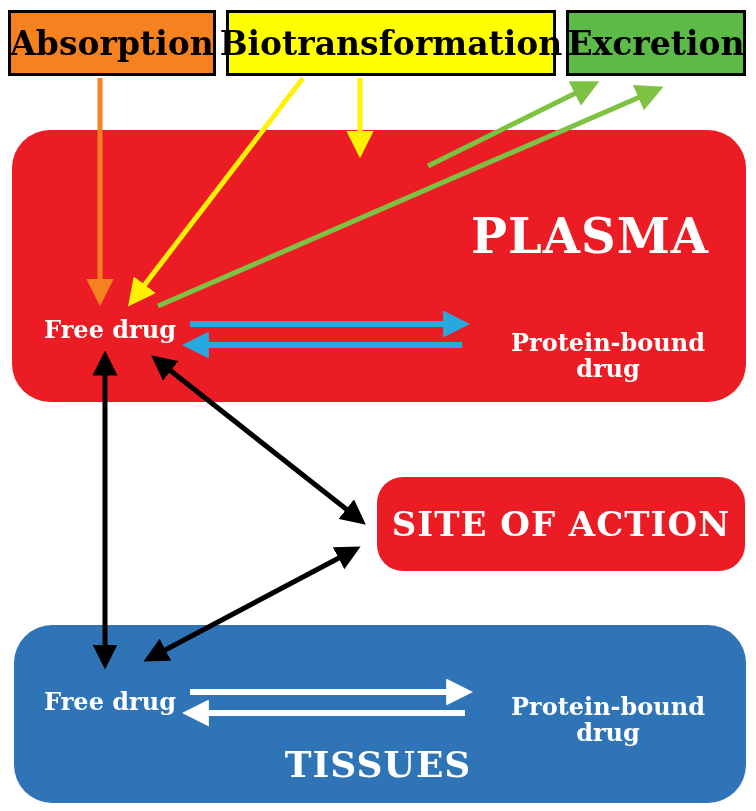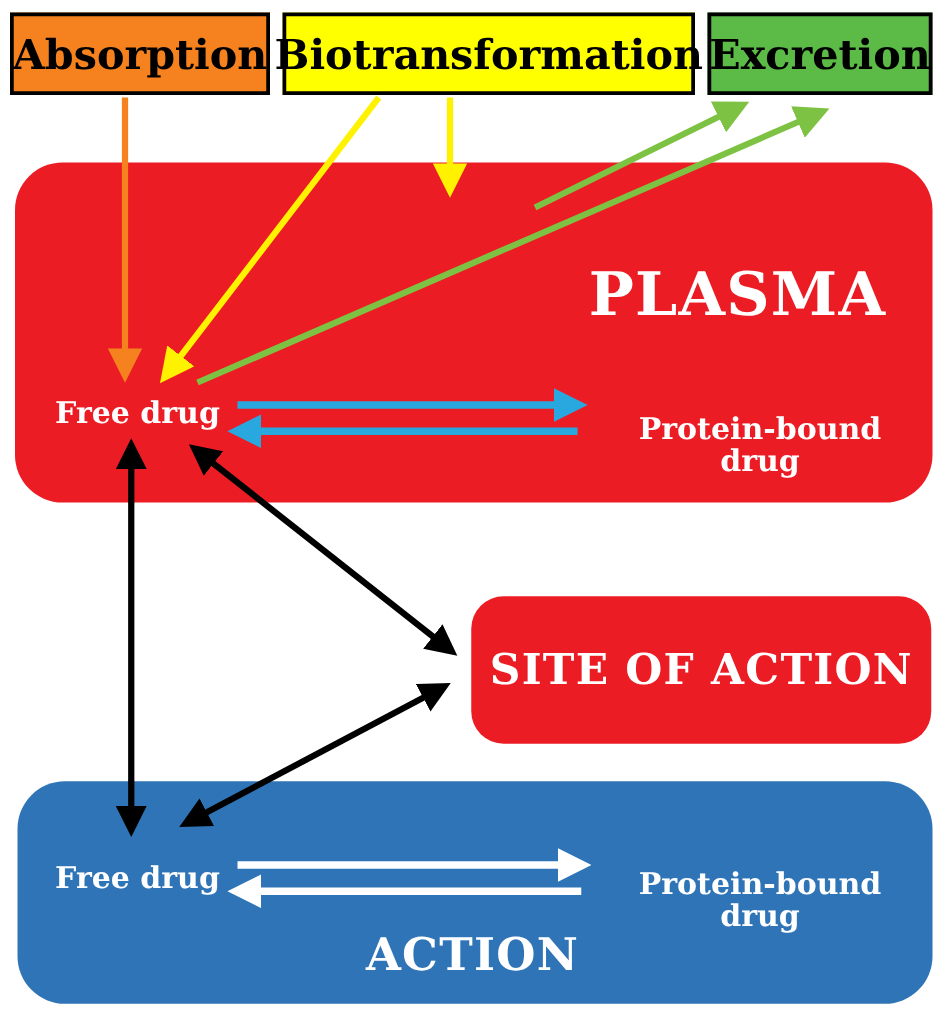--- a/index.html
+++ b/index.html
@@ -24,21 +24,21 @@
     font-size: 33px;
     color: #000;
     z-index: 2;
   }
   #absorption        { left: 8px;   width: 208px; background: #F6821F; }
   #biotransformation { left: 226px; width: 330px; background: #FFFF00; text-align: center; }
   #excretion         { left: 566px; width: 180px; background: #5CBA47; }
 
   .bigbox { position: absolute; box-sizing: border-box; z-index: 1; }
   #plasma       { left: 12px;  top: 130px; width: 734px; height: 272px; background: #EC1C24; border-radius: 38px; }
-  #siteofaction { left: 377px; top: 477px; width: 368px; height: 118px; background: #EC1C24; border-radius: 26px;
+  #siteofaction { left: 377px; top: 477px; width: 368px; height: 94px; background: #EC1C24; border-radius: 26px;
                   display: flex; align-items: center; justify-content: center; }
   #tissues      { left: 14px;  top: 625px; width: 732px; height: 178px; background: #2E74B6; border-radius: 38px; }
 
   .wlabel {
     position: absolute;
     color: #ffffff;
     font-weight: bold;
     text-align: center;
     z-index: 3;
     line-height: 1.1;
@@ -78,21 +78,21 @@
   <div id="siteofaction" class="bigbox">
     <span id="lbl-soa-title">SITE OF ACTION</span>
   </div>
   <div id="tissues" class="bigbox"></div>
 
   <div id="lbl-plasma-title" class="wlabel">PLASMA</div>
   <div id="lbl-plasma-free" class="wlabel">Free drug</div>
   <div id="lbl-plasma-bound" class="wlabel">Protein-bound drug</div>
   <div id="lbl-tissues-free" class="wlabel">Free drug</div>
   <div id="lbl-tissues-bound" class="wlabel">Protein-bound drug</div>
-  <div id="lbl-tissues-title" class="wlabel">ACTION</div>
+  <div id="lbl-tissues-title" class="wlabel">TISSUES</div>
 
   <svg class="arrows" width="756" height="811" viewBox="0 0 756 811">
     <defs>
       <marker id="mOrange" viewBox="0 0 10 10" refX="7" refY="5" markerWidth="5.5" markerHeight="5.5" orient="auto-start-reverse">
         <path d="M0,0 L10,5 L0,10 Z" fill="#F6821F"></path>
       </marker>
       <marker id="mYellow" viewBox="0 0 10 10" refX="7" refY="5" markerWidth="5.5" markerHeight="5.5" orient="auto-start-reverse">
         <path d="M0,0 L10,5 L0,10 Z" fill="#FFF200"></path>
       </marker>
       <marker id="mGreen" viewBox="0 0 10 10" refX="7" refY="5" markerWidth="5.5" markerHeight="5.5" orient="auto-start-reverse">

